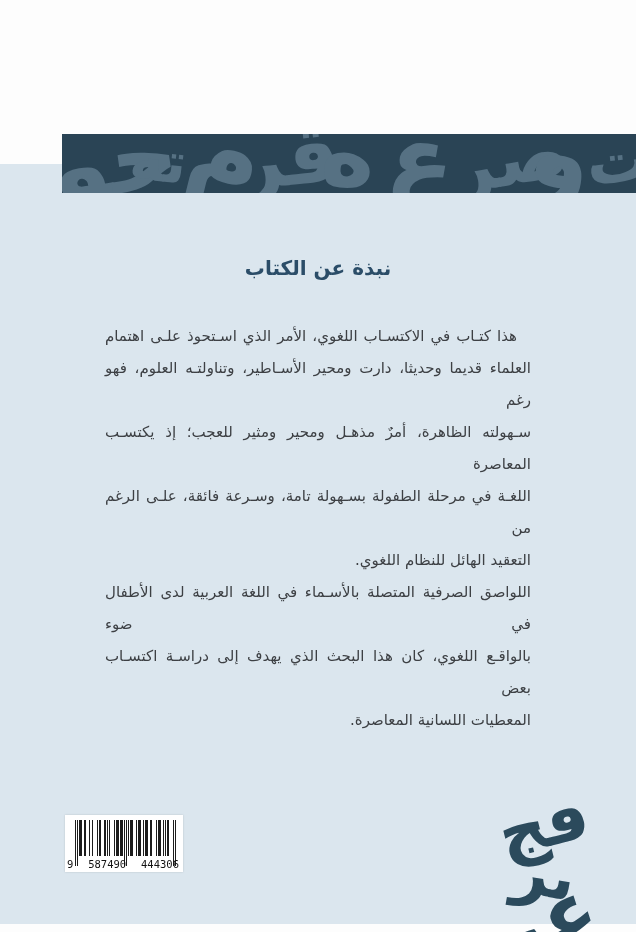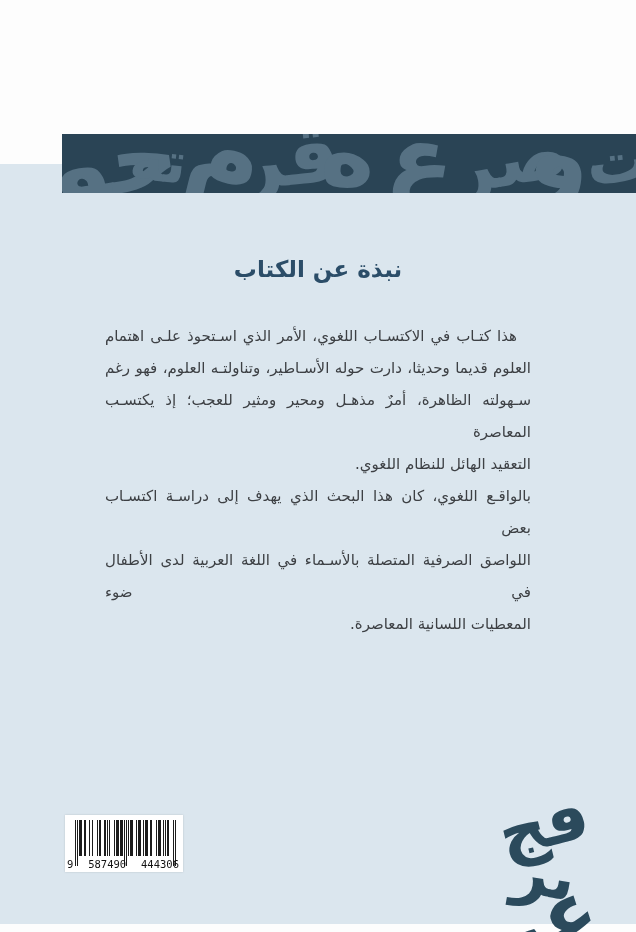--- a/index.html
+++ b/index.html
@@ -8,21 +8,21 @@
   }
   html,body{margin:0;padding:0;}
   .page{position:relative;width:636px;height:932px;background:var(--page_white);
         overflow:hidden;font-family:"DejaVu Sans",sans-serif;}
   .blue-area{position:absolute;left:0;top:164px;width:636px;height:760px;background:var(--page_blue);}
   
   .band{position:absolute;left:62px;top:134px;right:0;height:59px;background:var(--band_bg);overflow:hidden;}
   .band span{position:absolute;color:var(--band_glyph);font-weight:bold;line-height:1;white-space:nowrap;}
   
   .title{position:absolute;left:0;right:0;top:256px;text-align:center;direction:rtl;
-         font-size:23px;font-weight:bold;color:var(--title);letter-spacing:0;}
+         font-size:20px;font-weight:bold;color:var(--title);letter-spacing:0;}
   
   .body-text{position:absolute;top:320px;left:105px;width:426px;direction:rtl;
              color:var(--body_text);font-size:15px;}
   .para .line{line-height:32px;text-align:justify;text-align-last:justify;white-space:normal;}
   .para .line.first{padding-right:14px;}
   .para .line.last{text-align:left;text-align-last:right;}
   
   .barcode-box{position:absolute;left:65px;top:815px;width:118px;height:57px;background:#ffffff;
                box-shadow:0 0 2px rgba(0,0,0,0.15);}
   .bars{position:absolute;left:10px;right:7px;top:5px;height:36px;display:flex;align-items:flex-start;}
@@ -52,27 +52,28 @@
       <span style="left: 388px; top: -12px; font-size: 74px; transform: rotate(-10deg);">صر</span>
       <span style="left: 468px; top: -30px; font-size: 100px; transform: rotate(8deg);">و</span>
       <span style="left: 524px; top: -6px; font-size: 64px; transform: rotate(-6deg);">ت</span>
     </div>
 
   <div class="title">نبذة عن الكتاب</div>
 
   <div class="body-text">
     <div class="para">
         <div class="line first">هذا كتـاب في الاكتسـاب اللغوي، الأمر الذي اسـتحوذ علـى اهتمام</div>
-        <div class="line">العلوم قديما وحديثا، دارت حوله الأسـاطير، وتناولتـه العلوم، فهو رغم</div>
+        <div class="line">العلماء قديما وحديثا، دارت ومحير الأسـاطير، وتناولتـه العلوم، فهو رغم</div>
         <div class="line">سـهولته الظاهرة، أمرٌ مذهـل ومحير ومثير للعجب؛ إذ يكتسـب المعاصرة</div>
+        <div class="line">اللغـة في مرحلة الطفولة بسـهولة تامة، وسـرعة فائقة، علـى الرغم من</div>
         <div class="line last">التعقيد الهائل للنظام اللغوي.</div>
       </div>
     <div class="para">
+        <div class="line">اللواصق الصرفية المتصلة بالأسـماء في اللغة العربية لدى الأطفال في ضوء</div>
         <div class="line">بالواقـع اللغوي، كان هذا البحث الذي يهدف إلى دراسـة اكتسـاب بعض</div>
-        <div class="line">اللواصق الصرفية المتصلة بالأسـماء في اللغة العربية لدى الأطفال في ضوء</div>
         <div class="line last">المعطيات اللسانية المعاصرة.</div>
       </div>
   </div>
 
   <div class="barcode-box">
     <div class="bars">
         <div class="on guard"></div>
         <div class="off"></div>
         <div class="on guard"></div>
         <div class="off"></div>

